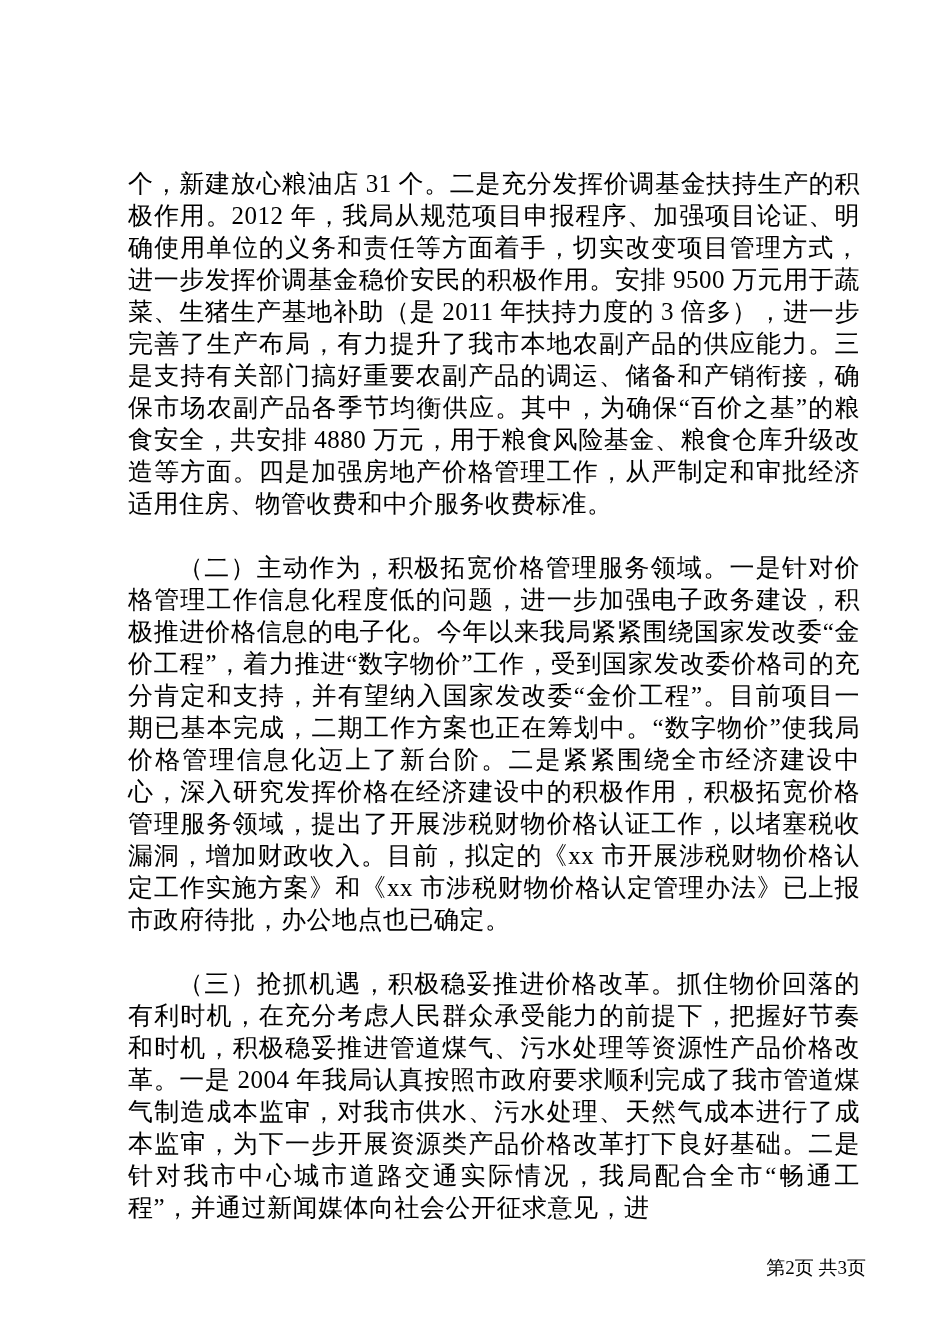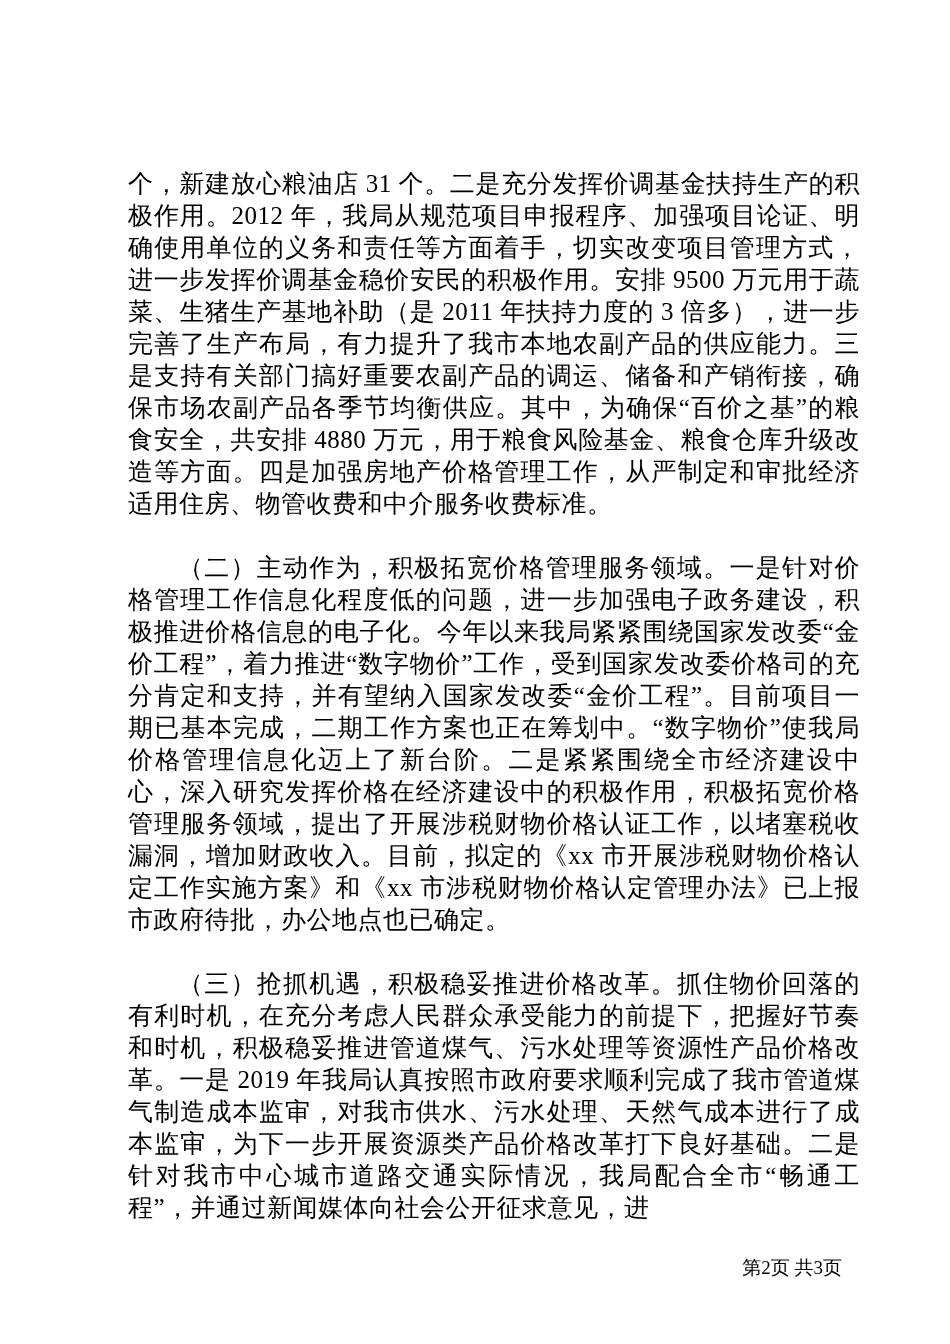--- a/index.html
+++ b/index.html
@@ -33,34 +33,34 @@
     }
     .para.indent {
       text-indent: 2em;
       margin-top: 32px;
     }
     .para:last-child {
       margin-bottom: 0;
     }
     .footer {
       position: absolute;
-      right: 108px;
+      right: 84px;
       bottom: 64px;
       font-size: 19px;
       line-height: 24px;
       color: #000000;
       font-family: "Liberation Serif", "DejaVu Serif", serif;
       white-space: nowrap;
     }
   </style>
 </head>
 <body>
 
 <div class="page">
   <div class="content">
     <p class="para">个，新建放心粮油店 31 个。二是充分发挥价调基金扶持生产的积极作用。2012 年，我局从规范项目申报程序、加强项目论证、明确使用单位的义务和责任等方面着手，切实改变项目管理方式，进一步发挥价调基金稳价安民的积极作用。安排 9500 万元用于蔬菜、生猪生产基地补助（是 2011 年扶持力度的 3 倍多），进一步完善了生产布局，有力提升了我市本地农副产品的供应能力。三是支持有关部门搞好重要农副产品的调运、储备和产销衔接，确保市场农副产品各季节均衡供应。其中，为确保“百价之基”的粮食安全，共安排 4880 万元，用于粮食风险基金、粮食仓库升级改造等方面。四是加强房地产价格管理工作，从严制定和审批经济适用住房、物管收费和中介服务收费标准。</p>
     <p class="para indent">（二）主动作为，积极拓宽价格管理服务领域。一是针对价格管理工作信息化程度低的问题，进一步加强电子政务建设，积极推进价格信息的电子化。今年以来我局紧紧围绕国家发改委“金价工程”，着力推进“数字物价”工作，受到国家发改委价格司的充分肯定和支持，并有望纳入国家发改委“金价工程”。目前项目一期已基本完成，二期工作方案也正在筹划中。“数字物价”使我局价格管理信息化迈上了新台阶。二是紧紧围绕全市经济建设中心，深入研究发挥价格在经济建设中的积极作用，积极拓宽价格管理服务领域，提出了开展涉税财物价格认证工作，以堵塞税收漏洞，增加财政收入。目前，拟定的《xx 市开展涉税财物价格认定工作实施方案》和《xx 市涉税财物价格认定管理办法》已上报市政府待批，办公地点也已确定。</p>
-    <p class="para indent">（三）抢抓机遇，积极稳妥推进价格改革。抓住物价回落的有利时机，在充分考虑人民群众承受能力的前提下，把握好节奏和时机，积极稳妥推进管道煤气、污水处理等资源性产品价格改革。一是 2019 年我局认真按照市政府要求顺利完成了我市管道煤气制造成本监审，对我市供水、污水处理、天然气成本进行了成本监审，为下一步开展资源类产品价格改革打下良好基础。二是针对我市中心城市道路交通实际情况，我局配合全市“畅通工程”，并通过新闻媒体向社会公开征求意见，进</p>
+    <p class="para indent">（三）抢抓机遇，积极稳妥推进价格改革。抓住物价回落的有利时机，在充分考虑人民群众承受能力的前提下，把握好节奏和时机，积极稳妥推进管道煤气、污水处理等资源性产品价格改革。一是 2004 年我局认真按照市政府要求顺利完成了我市管道煤气制造成本监审，对我市供水、污水处理、天然气成本进行了成本监审，为下一步开展资源类产品价格改革打下良好基础。二是针对我市中心城市道路交通实际情况，我局配合全市“畅通工程”，并通过新闻媒体向社会公开征求意见，进</p>
   </div>
   <div class="footer">
     <span>第2页 共3页</span>
   </div>
 </div>
 
 </body></html>

